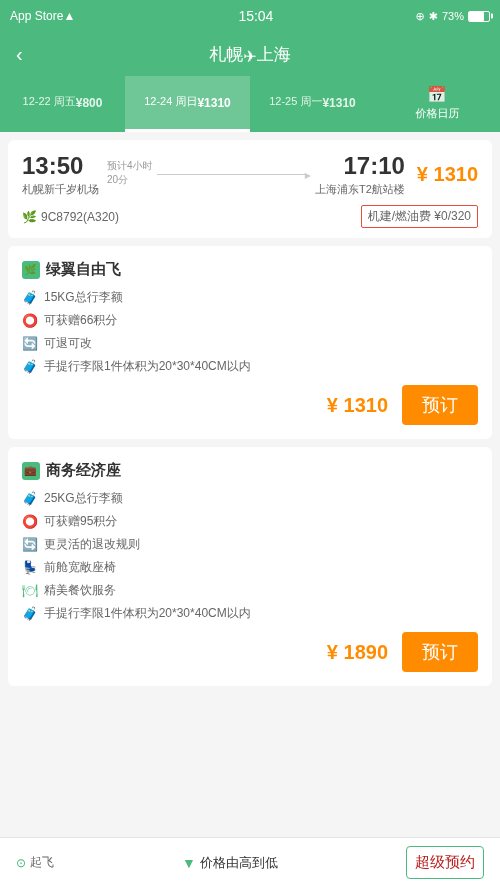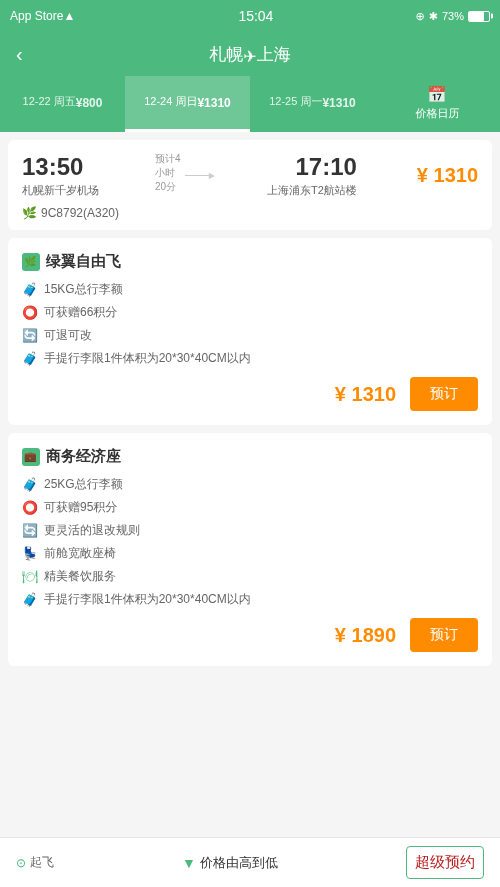--- a/index.html
+++ b/index.html
@@ -118,21 +118,20 @@
       background: white;
       margin: 8px 8px 0;
       border-radius: 6px;
       padding: 12px 14px 10px;
     }
     .flight-route {
       display: flex;
       align-items: center;
       justify-content: space-between;
       margin-bottom: 4px;
-      gap: 48px;
     }
     .depart-info { }
     .depart-time { font-size: 24px; font-weight: bold; color: #333; }
     .depart-airport { font-size: 11px; color: #666; margin-top: 2px; text-align: right; }
     .route-middle {
       display: flex;
       flex-direction: row;
       align-items: center;
       flex: 1;
       padding: 0 8px;
@@ -229,21 +228,21 @@
       font-size: 20px;
       font-weight: bold;
       color: #ff8c00;
     }
     .book-btn {
       background: #ff8c00;
       color: white;
       border: none;
       border-radius: 4px;
       padding: 8px 20px;
-      font-size: 14px;
+      font-size: 18px;
       cursor: pointer;
     }
 
     
     .bottom-bar {
       position: absolute;
       bottom: 0;
       left: 0; right: 0;
       height: 50px;
       background: white;
@@ -331,20 +330,21 @@
       <div class="arrive-time">17:10</div>
       <div class="arrive-airport">上海浦东T2航站楼</div>
     </div>
     <div class="flight-price-main" style="margin-left:12px;">¥ 1310</div>
   </div>
   <div class="flight-meta">
     <div class="flight-number">
       <span style="color:#4cba7e;">🌿</span>
       <span>9C8792(A320)</span>
     </div>
+    <div class="tax-info">机建/燃油费 ¥0/320</div>
   </div>
 </div>
 
 <div class="ticket-card">
   <div class="ticket-class-name">
     <span class="ticket-class-icon">🌿</span>
     <span>绿翼自由飞</span>
   </div>
   <ul class="ticket-features">
     <li class="ticket-feature">

